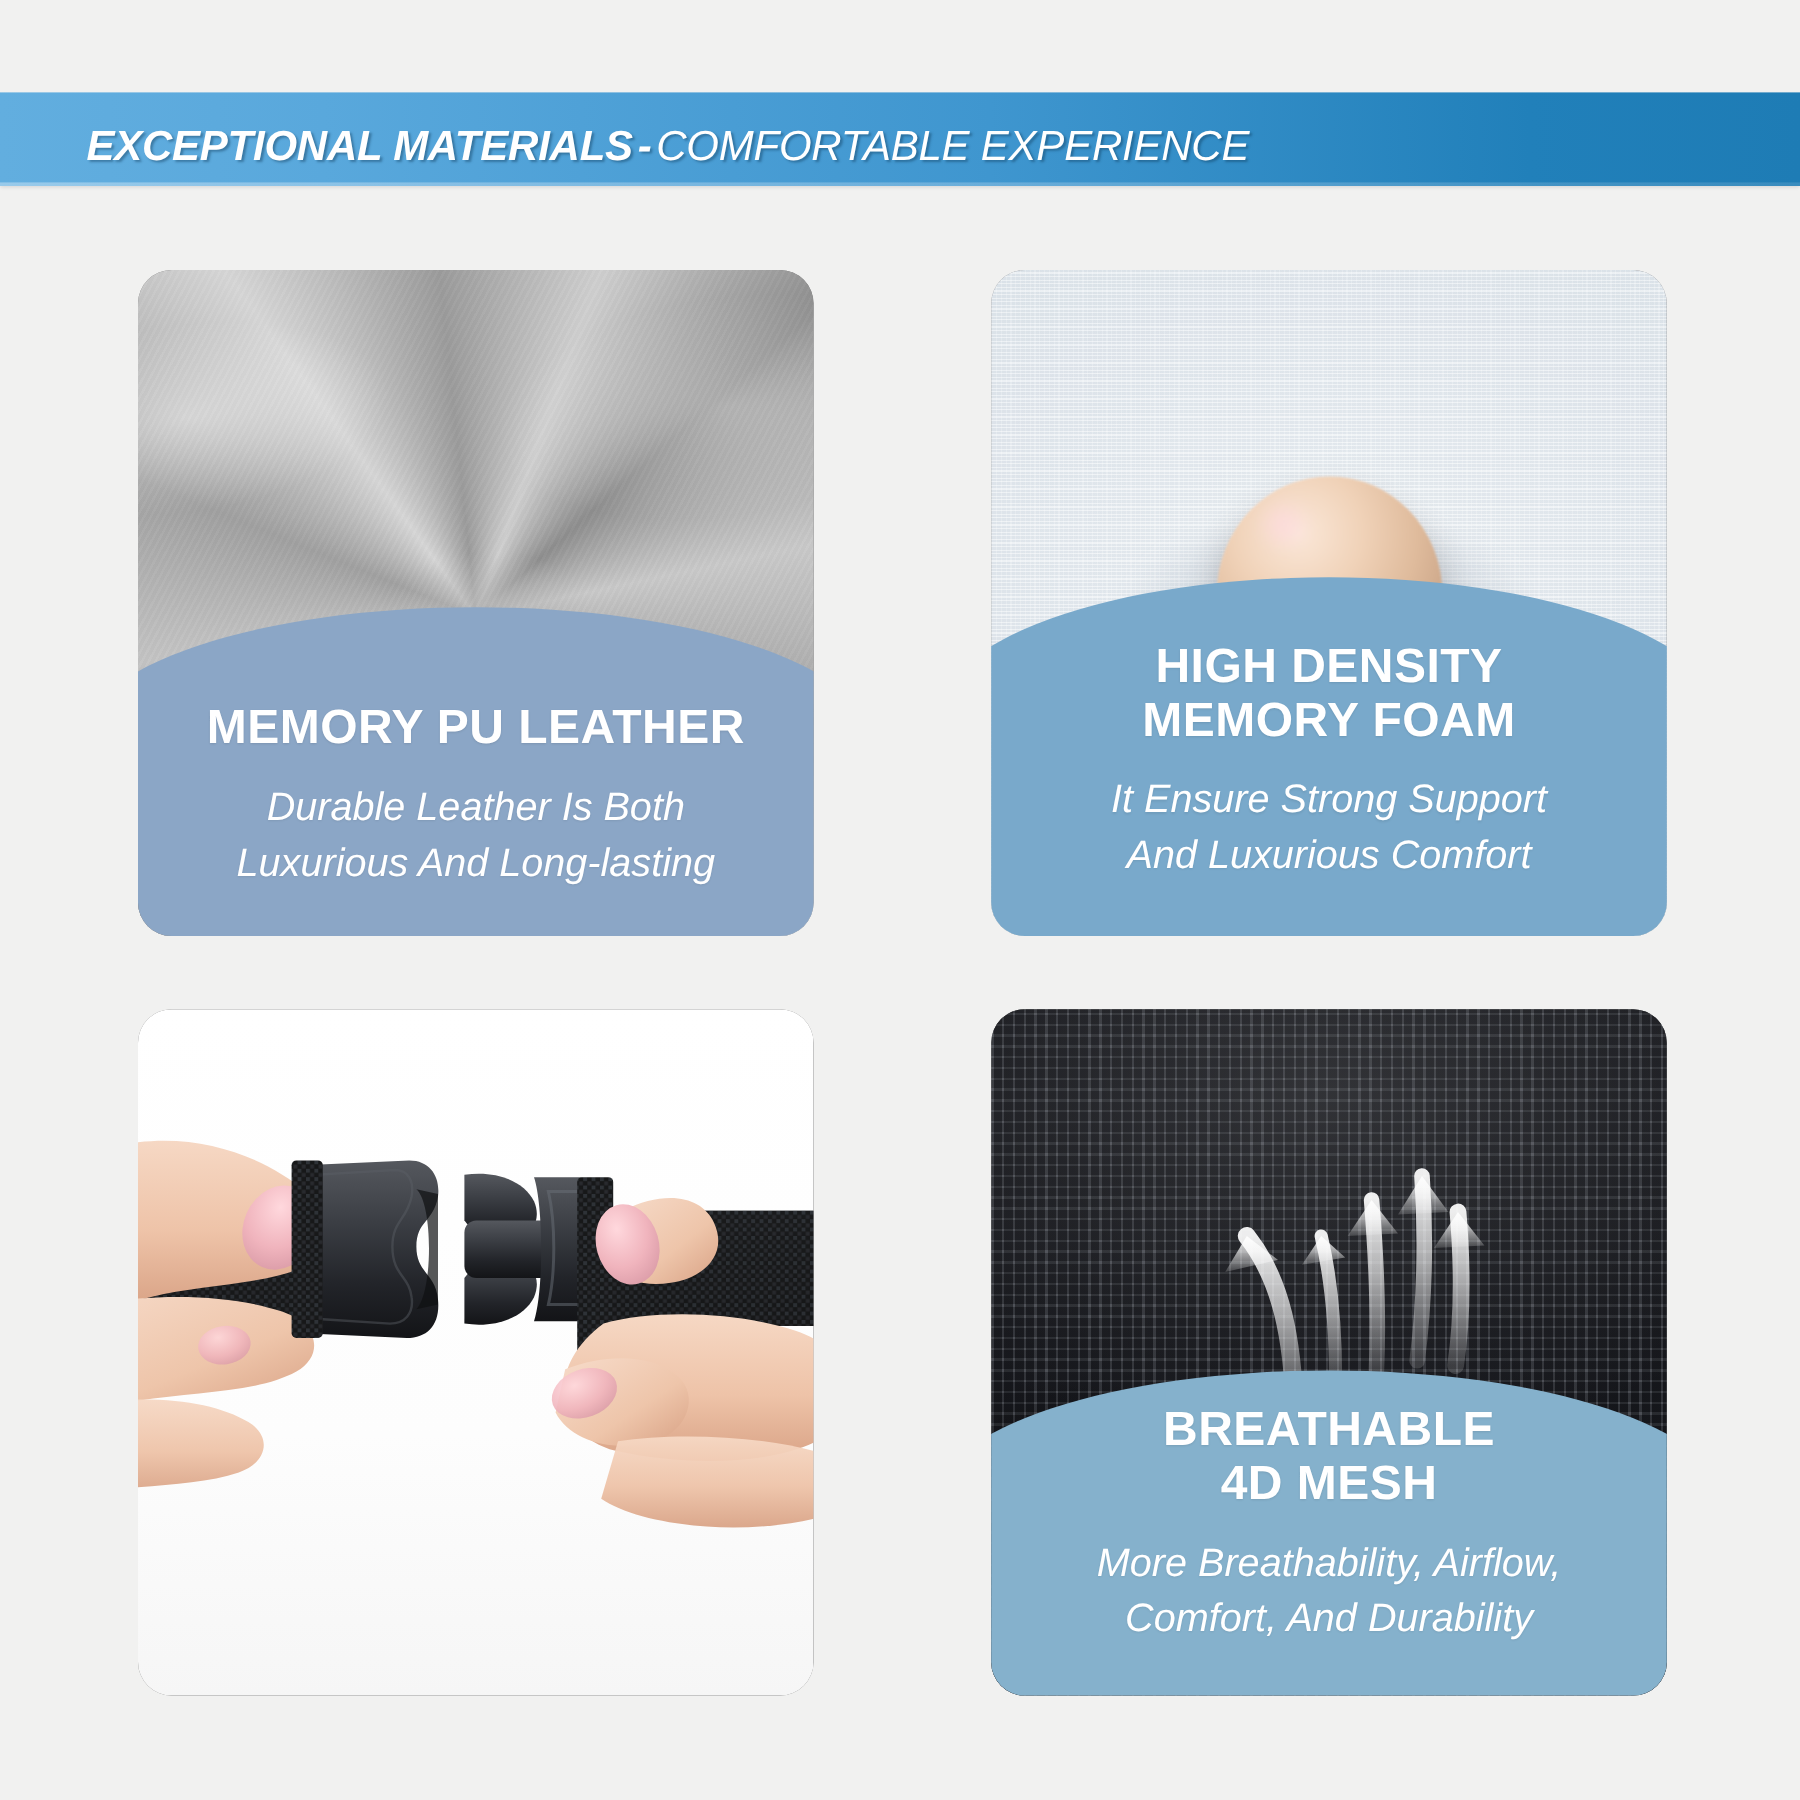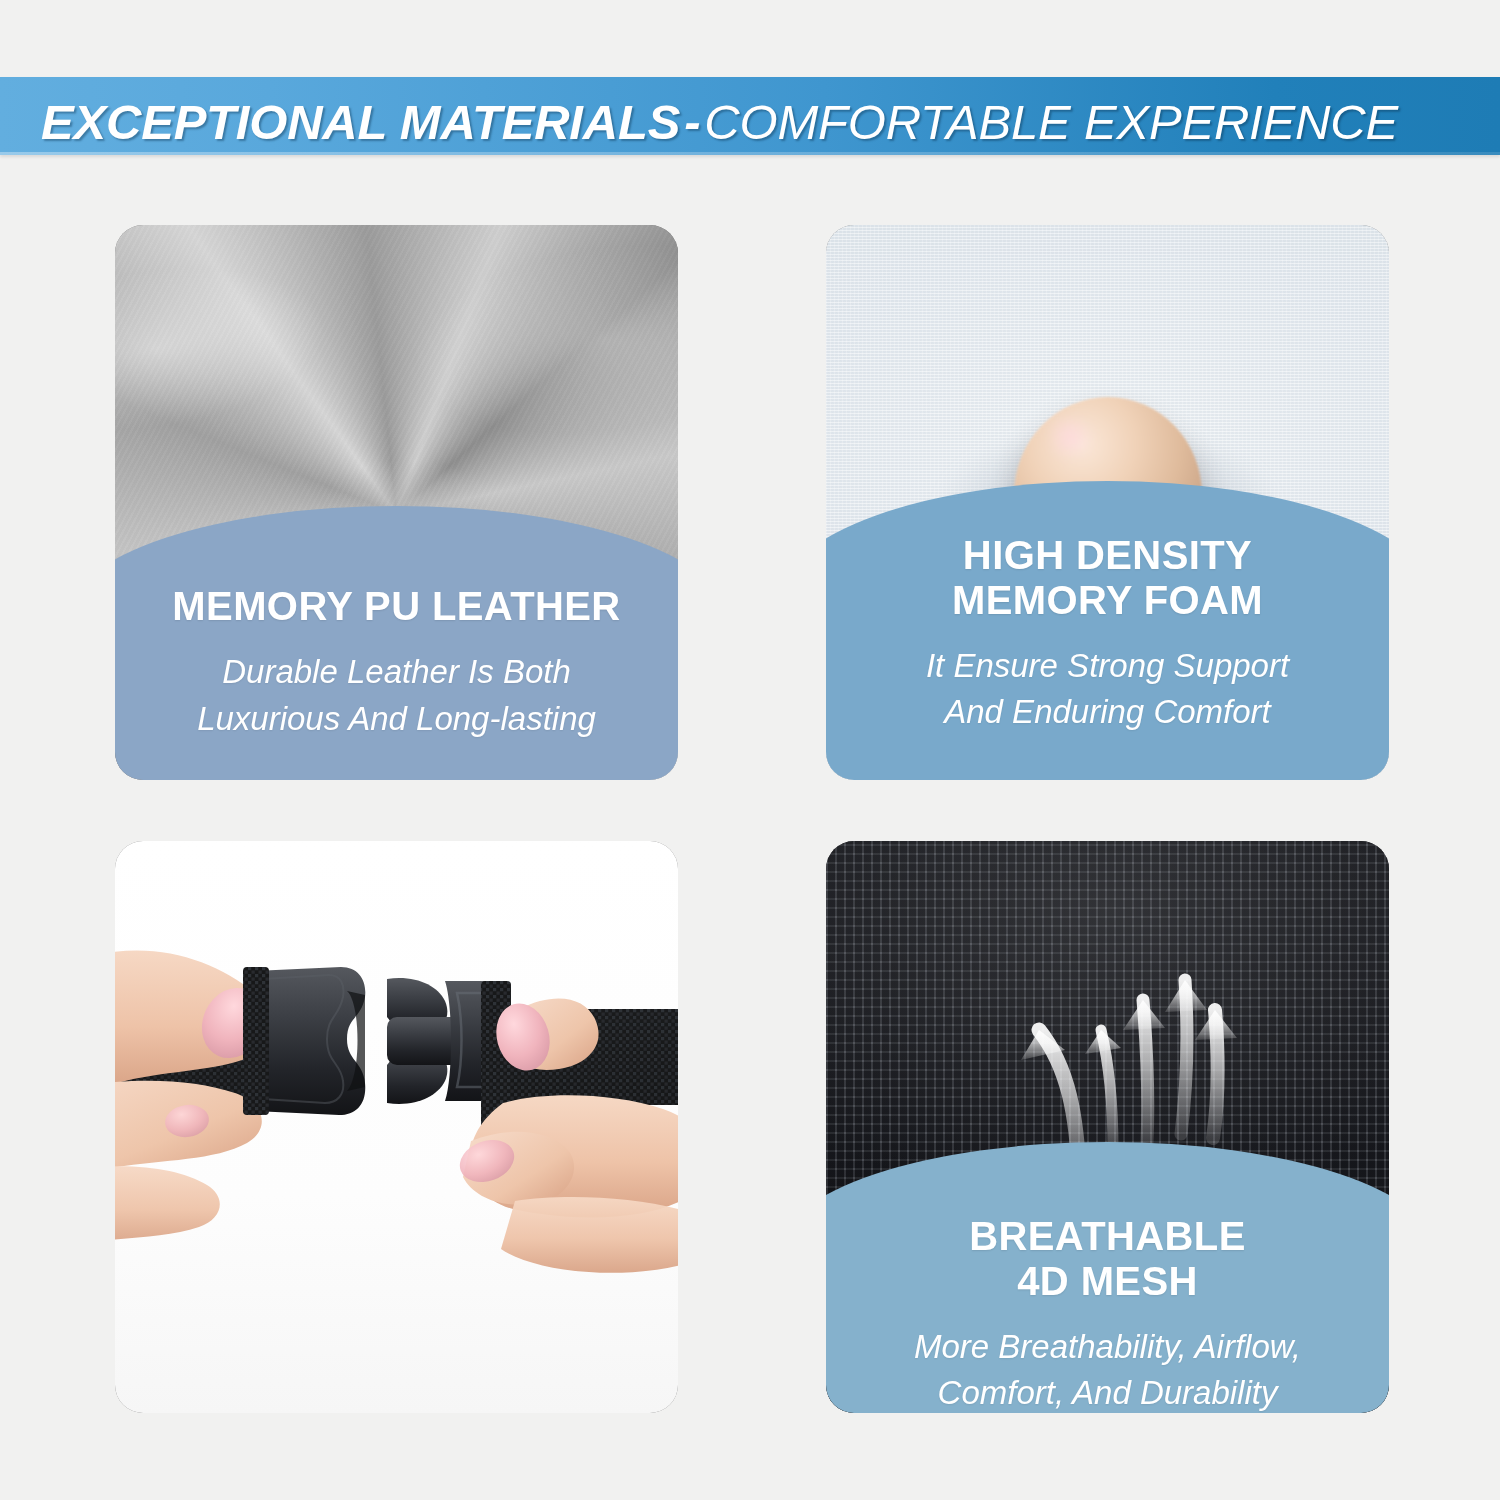--- a/index.html
+++ b/index.html
@@ -20,25 +20,25 @@
     display:flex;
     align-items:center;
     box-shadow:0 2px 3px rgba(0,0,0,.10);
   }
   .banner::after{
     content:"";
     position:absolute; left:0; right:0; bottom:0; height:3px;
     background:linear-gradient(90deg,rgba(255,255,255,.35),rgba(255,255,255,.12));
   }
   .banner-text {
-    padding-left:41px;
+    padding-left:72px;
     white-space:nowrap;
     color:#ffffff;
     font-style:italic;
-    font-size:49px;
+    font-size:35px;
     letter-spacing:-0.2px;
     text-shadow:2px 2px 2px rgba(10,50,80,.40);
     margin-top:12px;
   }
   .banner-strong { font-weight:700; }
   .banner-sep { font-weight:700; padding:0 4px; }
   .banner-light { font-weight:400; }
 
   
   .grid {
@@ -192,21 +192,21 @@
     font-size:33px;
     line-height:1.42;
     white-space:pre-line;
     text-shadow:0 1px 2px rgba(0,0,0,.08);
   }
 
   
   #cap-1 { height:275px; padding-top:78px; }
   #cap-2 { height:300px; padding-top:52px; }
   #cap-3 { height:272px; padding-top:56px; }
-  #cap-4 { height:272px; padding-top:72px; }
+  #cap-4 { height:272px; padding-top:27px; }
 </style>
 </head>
 <body style="background: rgb(241, 241, 240);">
 
 <div class="banner">
   <div class="banner-text">
     <span class="banner-strong">EXCEPTIONAL MATERIALS</span><span class="banner-sep">-</span><span class="banner-light">COMFORTABLE EXPERIENCE</span>
   </div>
 </div>
 
@@ -248,21 +248,21 @@
           <path d="M164 128 L164 46 L150 46 L178 8 L206 46 L192 46 L192 128 L178 114 Z"></path>
         </g>
       </svg>
     </div>
     <div class="caption" id="cap-2">
       <div class="cap-bg" style="background:#79a9cb"></div>
       <div class="cap-inner">
         <div class="cap-title">HIGH DENSITY
 MEMORY FOAM</div>
         <div class="cap-sub">It Ensure Strong Support
-And Enduring Comfort</div>
+And Luxurious Comfort</div>
       </div>
     </div>
   </div>
 
   <div class="panel">
     <div class="photo buckle-scene">
       <svg width="100%" height="100%" viewBox="0 0 563 572" preserveAspectRatio="xMidYMid slice">
         <defs>
           <linearGradient id="skin" x1="0" y1="0" x2="0" y2="1">
             <stop offset="0%" stop-color="#f6d8c4"></stop>

